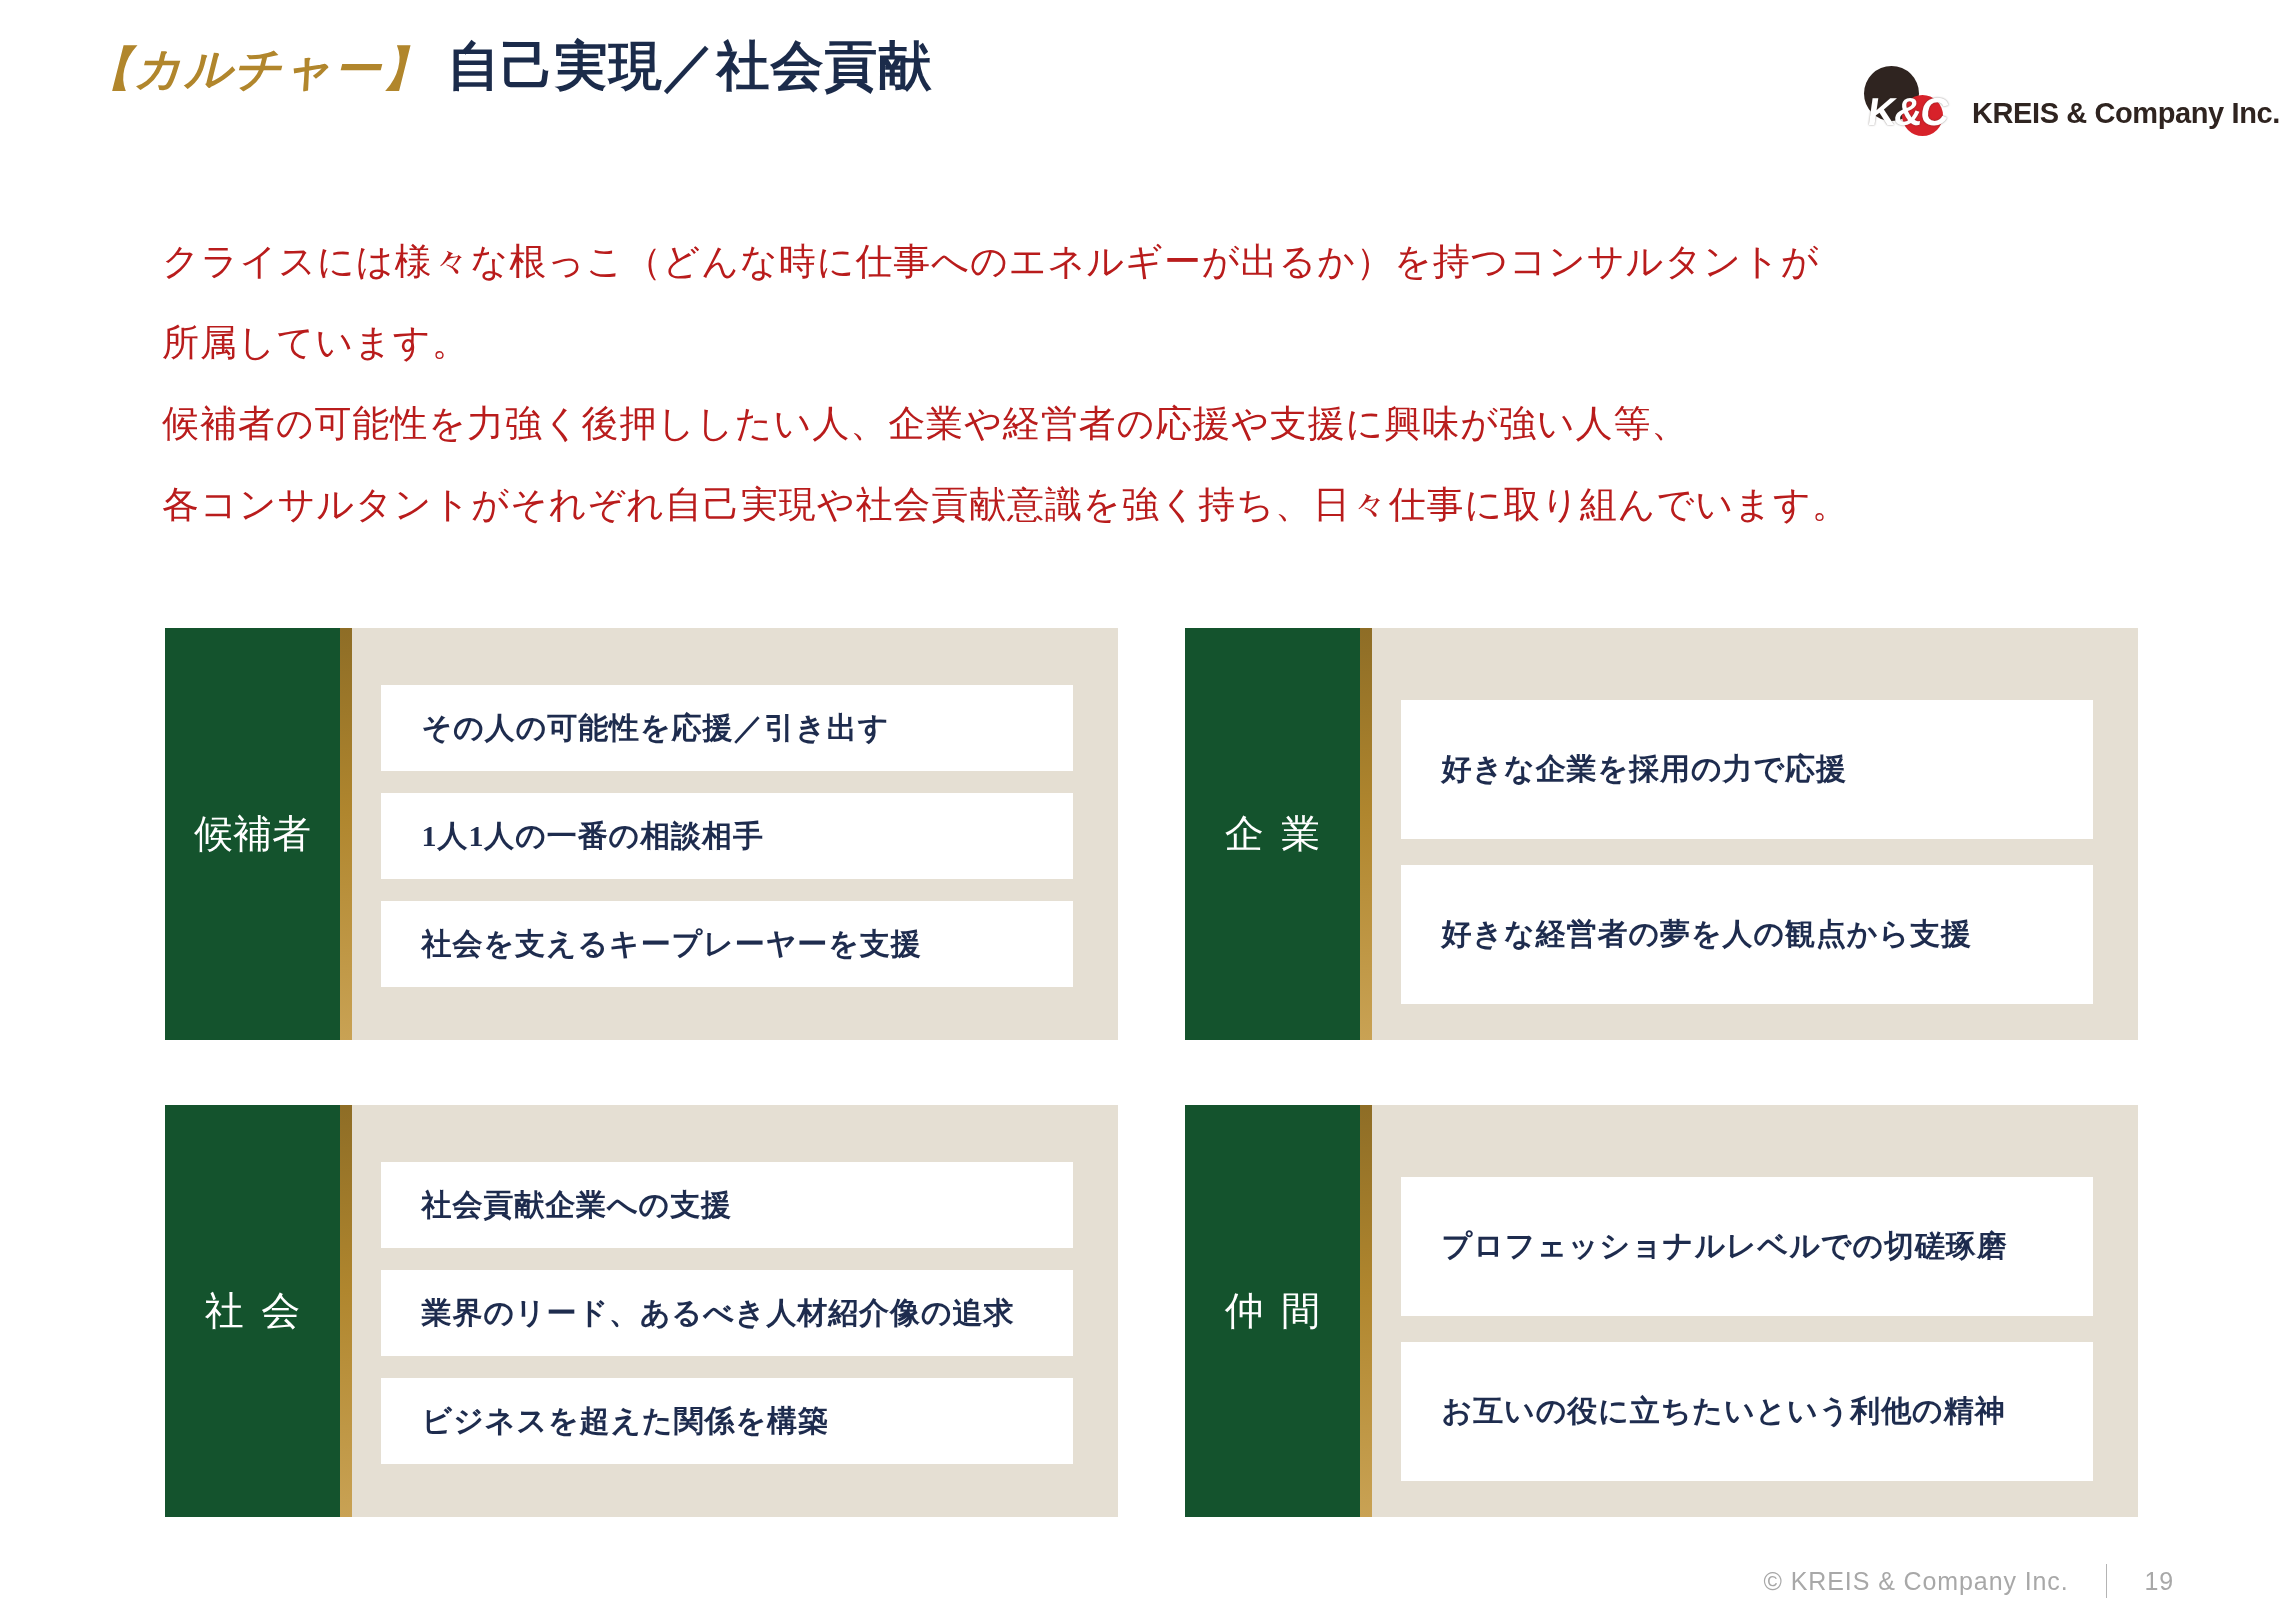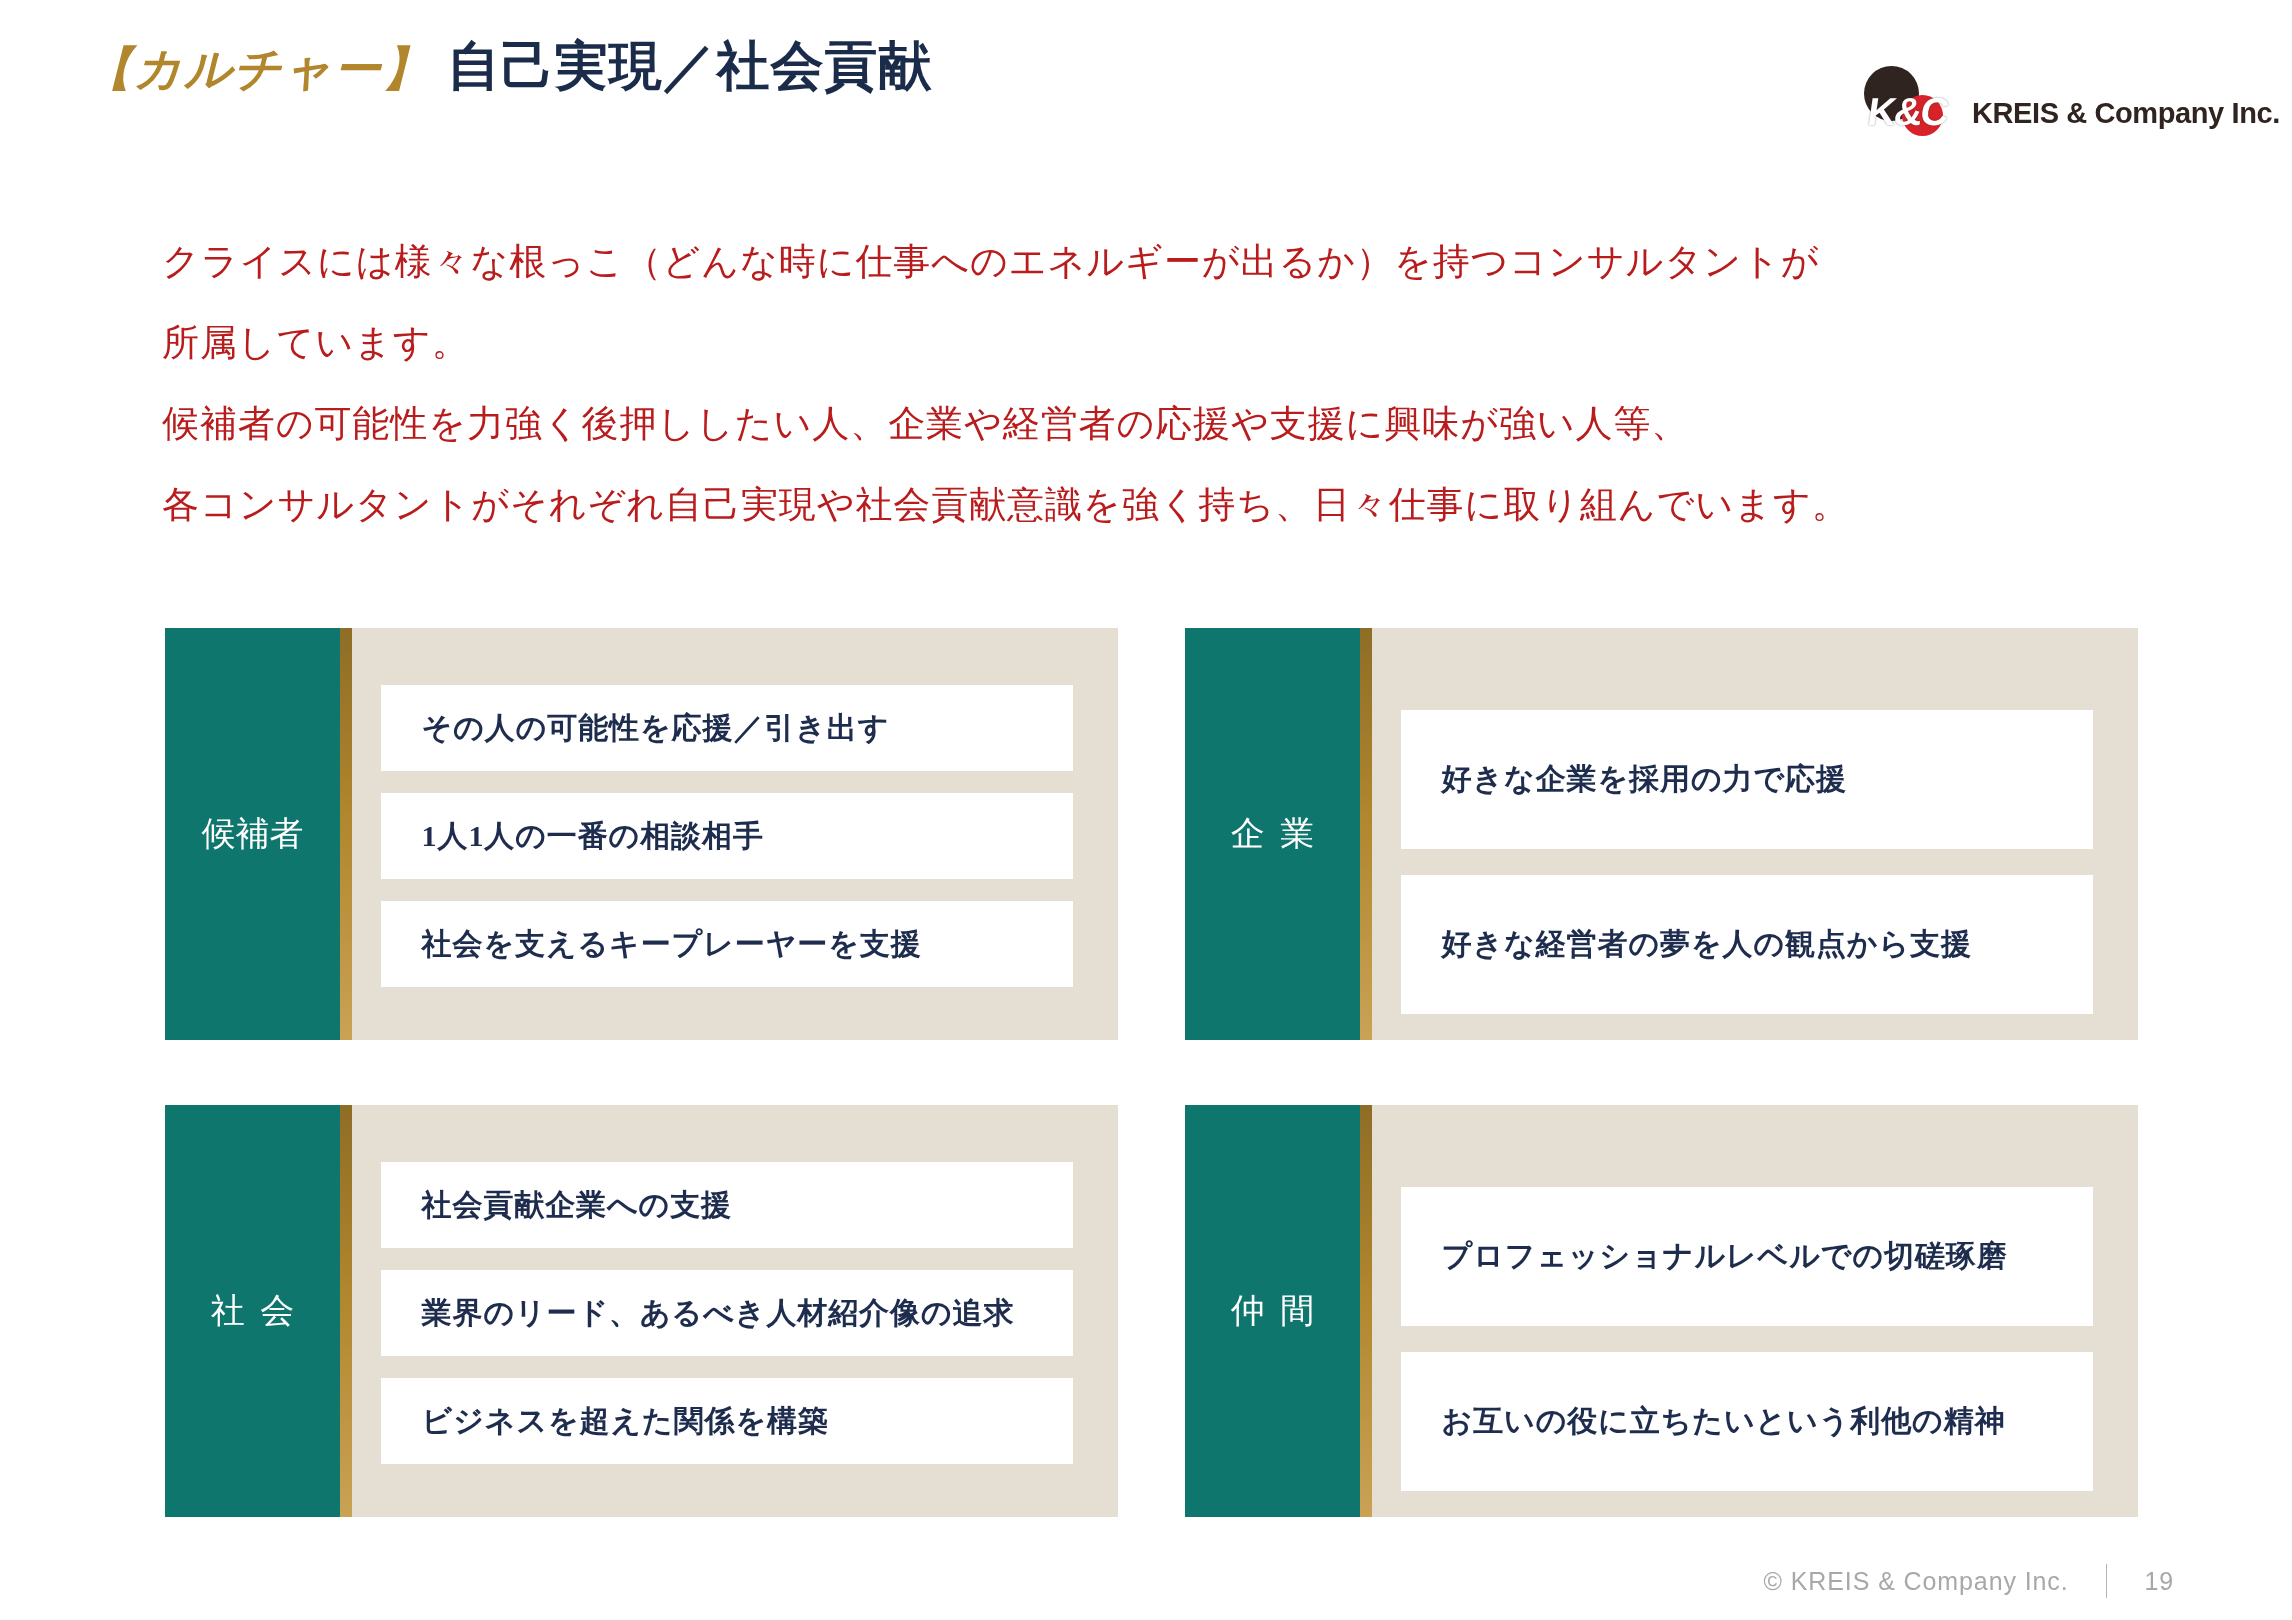--- a/index.html
+++ b/index.html
@@ -109,27 +109,27 @@
     grid-column-gap:67px;
     grid-row-gap:65px;
   }
   .card{
     width:953px;
     height:412px;
     display:flex;
   }
   .card-label{
     width:175px;
-    background:#0f766e;
+    background:#14532d;
     color:#ffffff;
     display:flex;
     align-items:center;
     justify-content:center;
     font-family:"Liberation Serif","DejaVu Serif",serif;
-    font-size:34px;
+    font-size:39px;
     font-weight:400;
     white-space:nowrap;
   }
   .card-label.spaced{
     letter-spacing:0.45em;
     text-indent:0.45em;
   }
   .card-stripe{
     width:11.6px;
     background:linear-gradient(180deg,#8e6d26 0%,#b0862e 45%,#c9a254 100%);
@@ -138,21 +138,21 @@
     flex:1;
     background:#e5dfd3;
     display:flex;
     flex-direction:column;
     box-sizing:border-box;
     padding-left:29px;
     padding-right:45px;
   }
   .card-body.rows-3{padding-top:57px;}
   .card-body.rows-3 .card-item{height:86px;margin-bottom:22px;}
-  .card-body.rows-2{padding-top:52px;justify-content:flex-end;}
+  .card-body.rows-2{padding-top:72px;}
   .card-body.rows-2 .card-item{height:139px;margin-bottom:26px;}
   .card-item{
     background:#ffffff;
     display:flex;
     align-items:center;
     box-sizing:border-box;
     padding-left:41px;
     font-family:"Liberation Serif","DejaVu Serif",serif;
     font-weight:700;
     font-size:30px;

